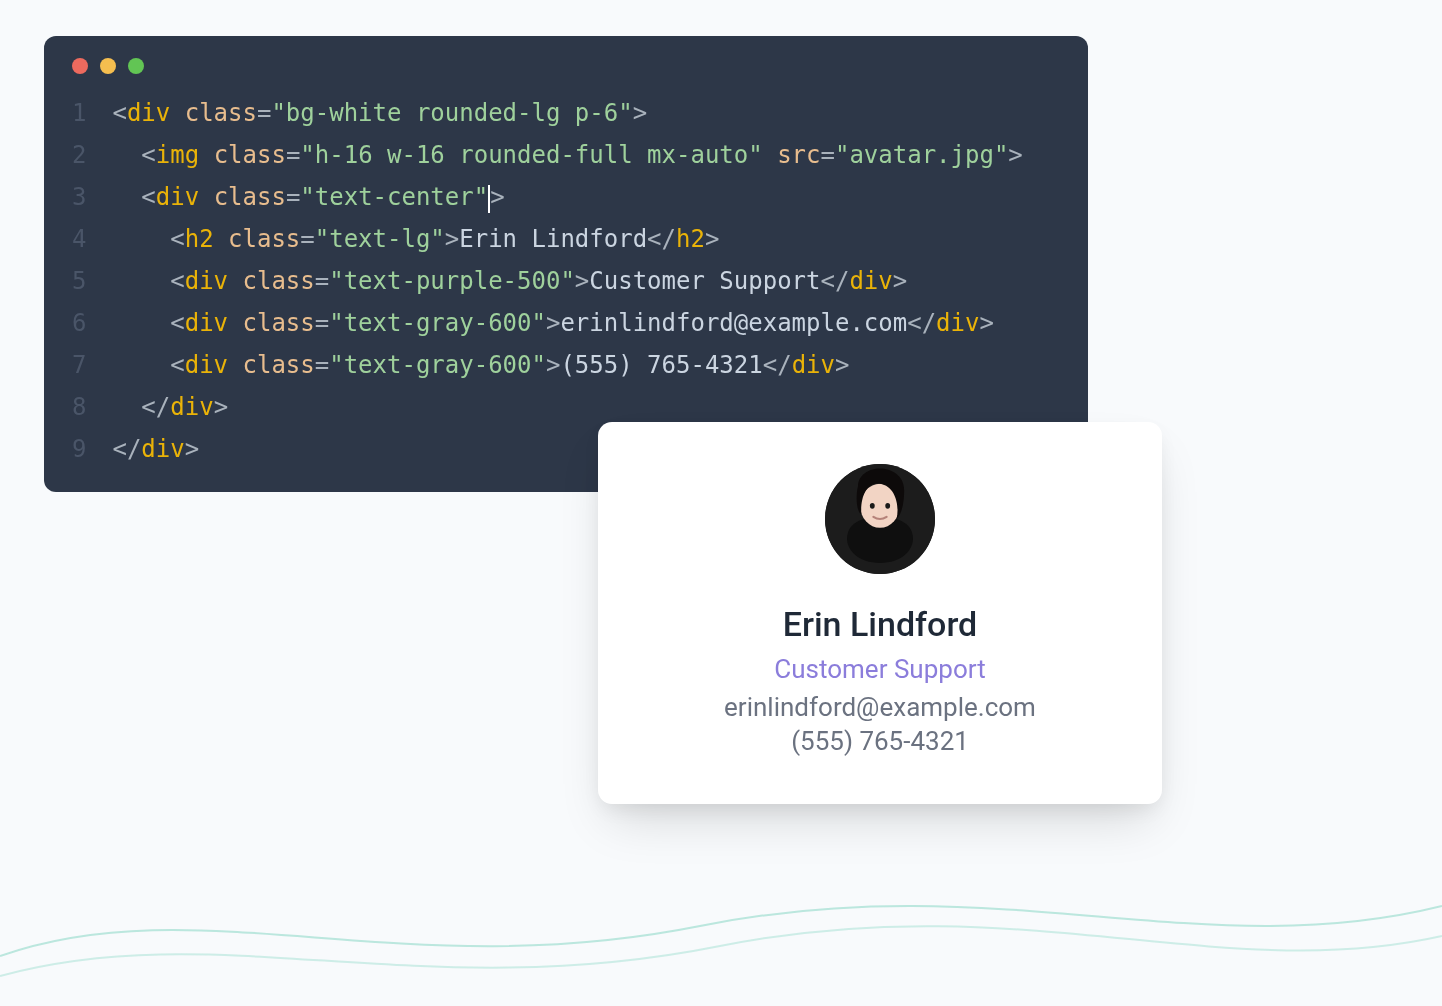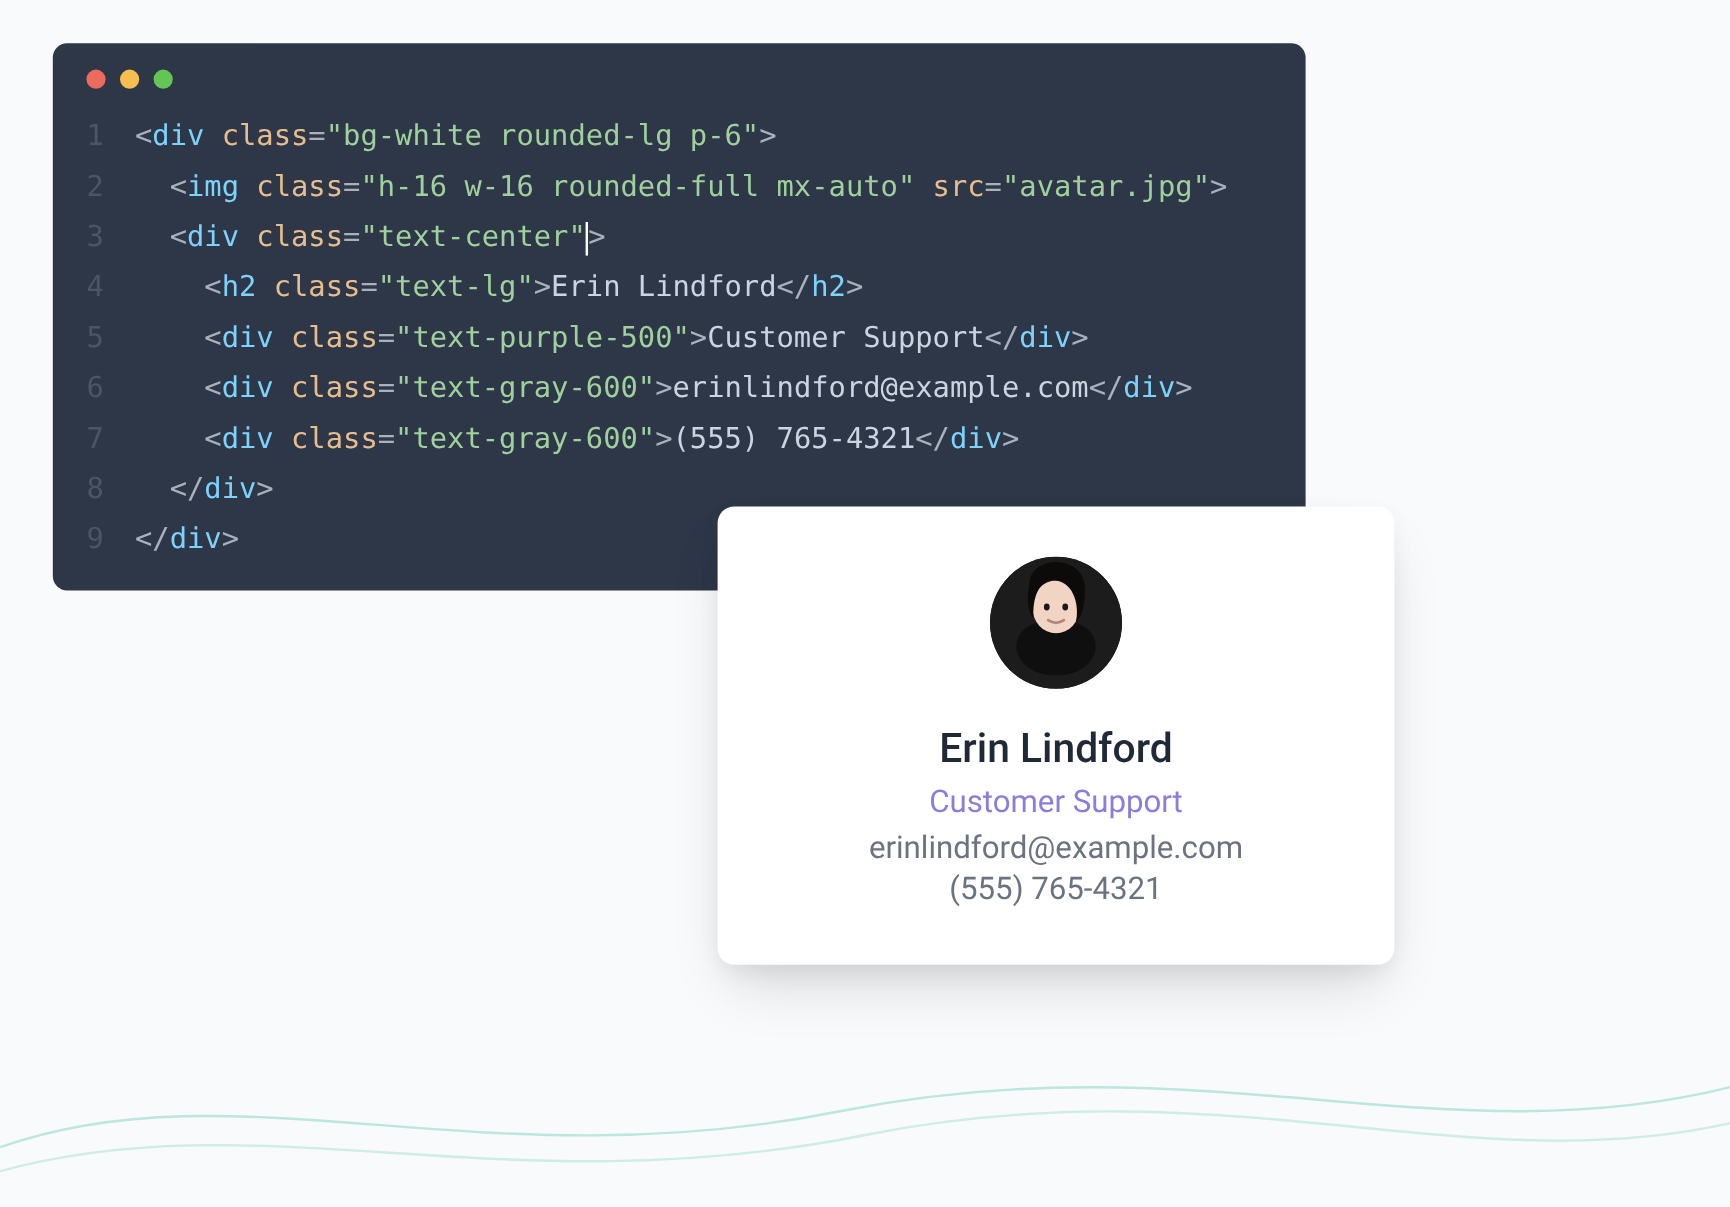--- a/index.html
+++ b/index.html
@@ -53,21 +53,21 @@
       color: #4a5568;
       text-align: right;
       user-select: none;
       flex-shrink: 0;
     }
     .line-numbers div { min-width: 1ch; }
     .code-body {
       white-space: pre;
     }
     .t-punc { color: #a9b2bc; }
-    .t-tag { color: #7dd3fc; }
+    .t-tag { color: #eab308; }
     .t-attr { color: #e8bd8e; text-align: right; }
     .t-str { color: #9fd19c; }
     .cursor {
       display: inline-block;
       width: 2px;
       height: 1.2em;
       background: #fff;
       vertical-align: text-bottom;
       margin-bottom: -0.1em;
     }

